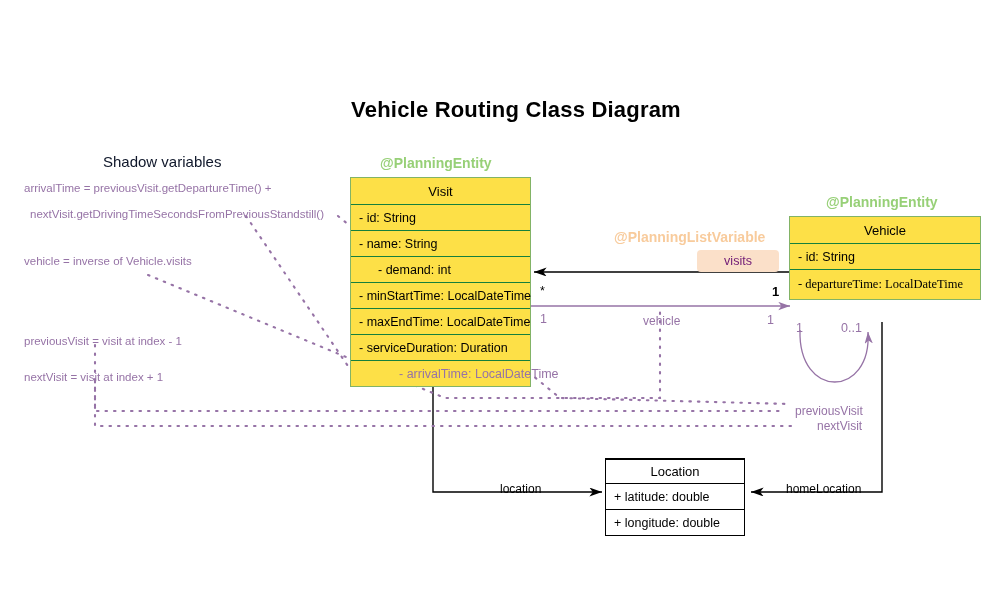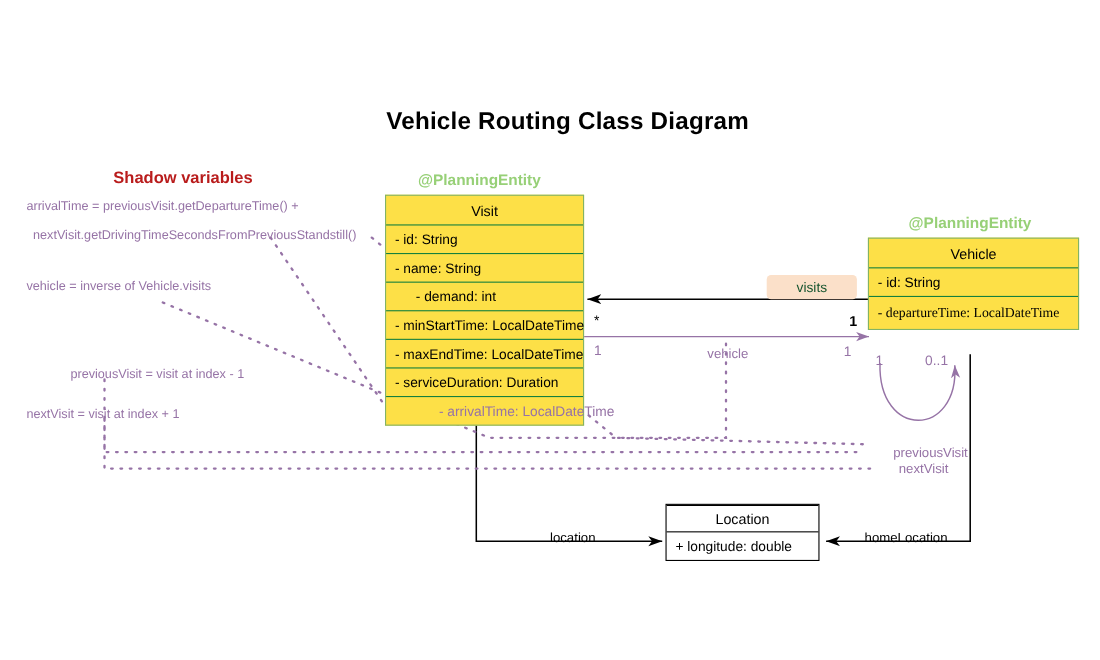--- a/index.html
+++ b/index.html
@@ -82,39 +82,39 @@
     font-weight: bold;
     white-space: nowrap;
   }
   .stereotype.entity { color: #97d077; }
   .stereotype.listvar { color: #f8cb9c; }
 
   
   .section-heading {
     position: absolute;
     font-size: 15px;
-    font-weight: bold;
-    color: #b91c1c;
+    font-weight: normal;
+    color: #0f172a;
     white-space: nowrap;
   }
 
   
   .shadow-note {
     position: absolute;
     font-size: 11.5px;
     color: #9673a6;
     white-space: nowrap;
   }
 
   
   .badge {
     position: absolute;
     box-sizing: border-box;
     background: #fbe0c9;
-    color: #14532d;
+    color: #701a75;
     font-size: 12.5px;
     border-radius: 4px;
     display: flex;
     align-items: center;
     justify-content: center;
     white-space: nowrap;
   }
 
   
   .edge-label {
@@ -182,21 +182,21 @@
     </g>
   </svg>
 
   <div class="diagram-title">Vehicle Routing Class Diagram</div>
 
   <div class="section-heading" style="left:103px; top:153px;">Shadow variables</div>
 
   <div class="shadow-note" style="left:24px; top:182px;">arrivalTime = previousVisit.getDepartureTime() +</div>
   <div class="shadow-note" style="left:30px; top:208px;">nextVisit.getDrivingTimeSecondsFromPreviousStandstill()</div>
   <div class="shadow-note" style="left:24px; top:255px;">vehicle = inverse of Vehicle.visits</div>
-  <div class="shadow-note" style="left:24px; top:335px;margin-left:40px;">previousVisit = visit at index - 1</div>
+  <div class="shadow-note" style="left:24px; top:335px;">previousVisit = visit at index - 1</div>
   <div class="shadow-note" style="left:24px; top:371px;">nextVisit = visit at index + 1</div>
 
   <div class="stereotype entity" style="left:380px; top:155px;">@PlanningEntity</div>
 
   <div class="uml-class" style="left:350px; top:177px; width:181px;">
     <div class="uml-row header" style="height:26px;">Visit</div>
     <div class="uml-row" style="height:26px;">- id: String</div>
     <div class="uml-row" style="height:26px;">- name: String</div>
     <div class="uml-row" style="height:26px;padding-left:27px;">- demand: int</div>
     <div class="uml-row" style="height:26px;">- minStartTime: LocalDateTime</div>
@@ -208,35 +208,37 @@
   <div class="stereotype entity" style="left:826px; top:194px;">@PlanningEntity</div>
 
   <div class="uml-class" style="left:789px; top:216px; width:192px;">
     <div class="uml-row header" style="height:26px;">Vehicle</div>
     <div class="uml-row" style="height:26px;">- id: String</div>
     <div class="uml-row" style="height:30px;font-family:Liberation Serif, serif;">- departureTime: LocalDateTime</div>
   </div>
 
   <div class="uml-class plain" style="left:605px; top:458px; width:140px;">
     <div class="uml-row header" style="height:24px;">Location</div>
+    <div class="uml-row" style="height:26px;">+ latitude: double</div>
     <div class="uml-row" style="height:26px;">+ longitude: double</div>
   </div>
 
+  <div class="stereotype listvar" style="left:614px; top:229px;">@PlanningListVariable</div>
 
   <div class="badge" style="left:697px; top:250px; width:82px; height:22px;">visits</div>
 
   <div class="edge-label mult" style="left:540px; top:284px;">*</div>
   <div class="edge-label bold-mult" style="left:772px; top:284px;">1</div>
 
   <div class="edge-label purple mult" style="left:540px; top:312px;">1</div>
   <div class="edge-label purple" style="left:643px; top:314px;">vehicle</div>
   <div class="edge-label purple mult" style="left:767px; top:313px;">1</div>
 
   <div class="edge-label purple mult" style="left:796px; top:321px;">1</div>
   <div class="edge-label purple mult" style="left:841px; top:321px;">0..1</div>
 
-  <div class="edge-label purple" style="left:812px; top:404px;text-align:right;">previousVisit</div>
+  <div class="edge-label purple" style="left:795px; top:404px;text-align:right;">previousVisit</div>
   <div class="edge-label purple" style="left:801px; top:419px;margin-left:16px;">nextVisit</div>
 
   <div class="edge-label" style="left:500px; top:482px;">location</div>
   <div class="edge-label" style="left:786px; top:482px;">homeLocation</div>
 
 </div>
 
 </body></html>

